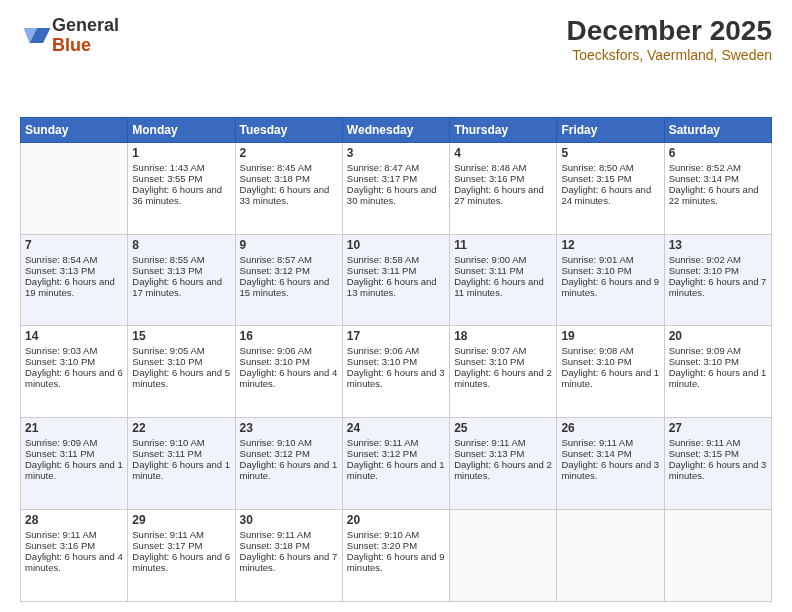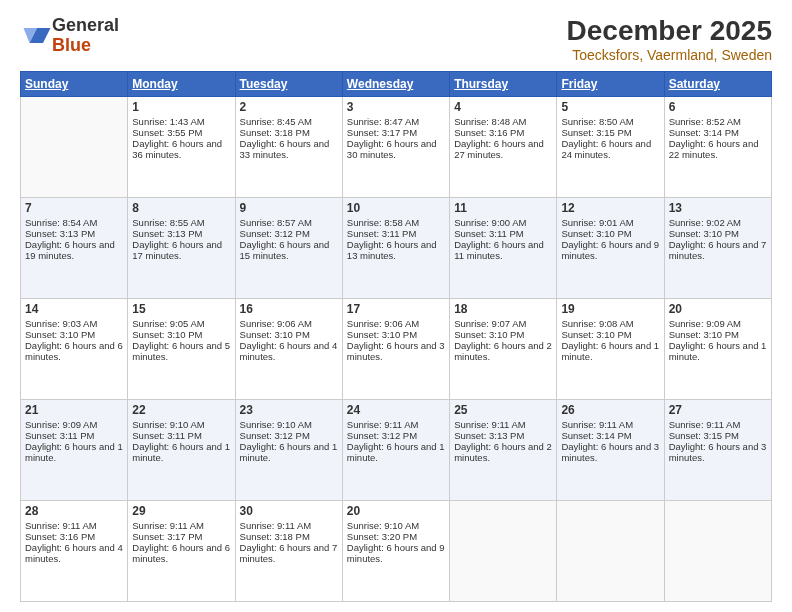--- a/index.html
+++ b/index.html
@@ -9,20 +9,21 @@
       width: 792px;
       height: 612px;
       overflow: hidden;
     }
     .page {
       width: 792px;
       height: 612px;
       padding: 16px 20px 10px 20px;
       display: flex;
       flex-direction: column;
+      gap: 46px;
     }
     .header {
       display: flex;
       justify-content: space-between;
       align-items: flex-start;
       margin-bottom: 8px;
     }
     .logo {
       display: flex;
       align-items: center;
@@ -60,21 +61,20 @@
       table-layout: fixed;
     }
     .calendar th {
       background: #3a6abf;
       color: #fff;
       font-size: 12px;
       font-weight: bold;
       padding: 5px 4px;
       text-align: left;
       border: 1px solid #2a5aaf;
-      text-decoration: underline;
     }
     .calendar td {
       border: 1px solid #ccc;
       vertical-align: top;
       padding: 3px 4px;
       font-size: 9.5px;
       color: #333;
       height: 88px;
     }
     .day-num {

